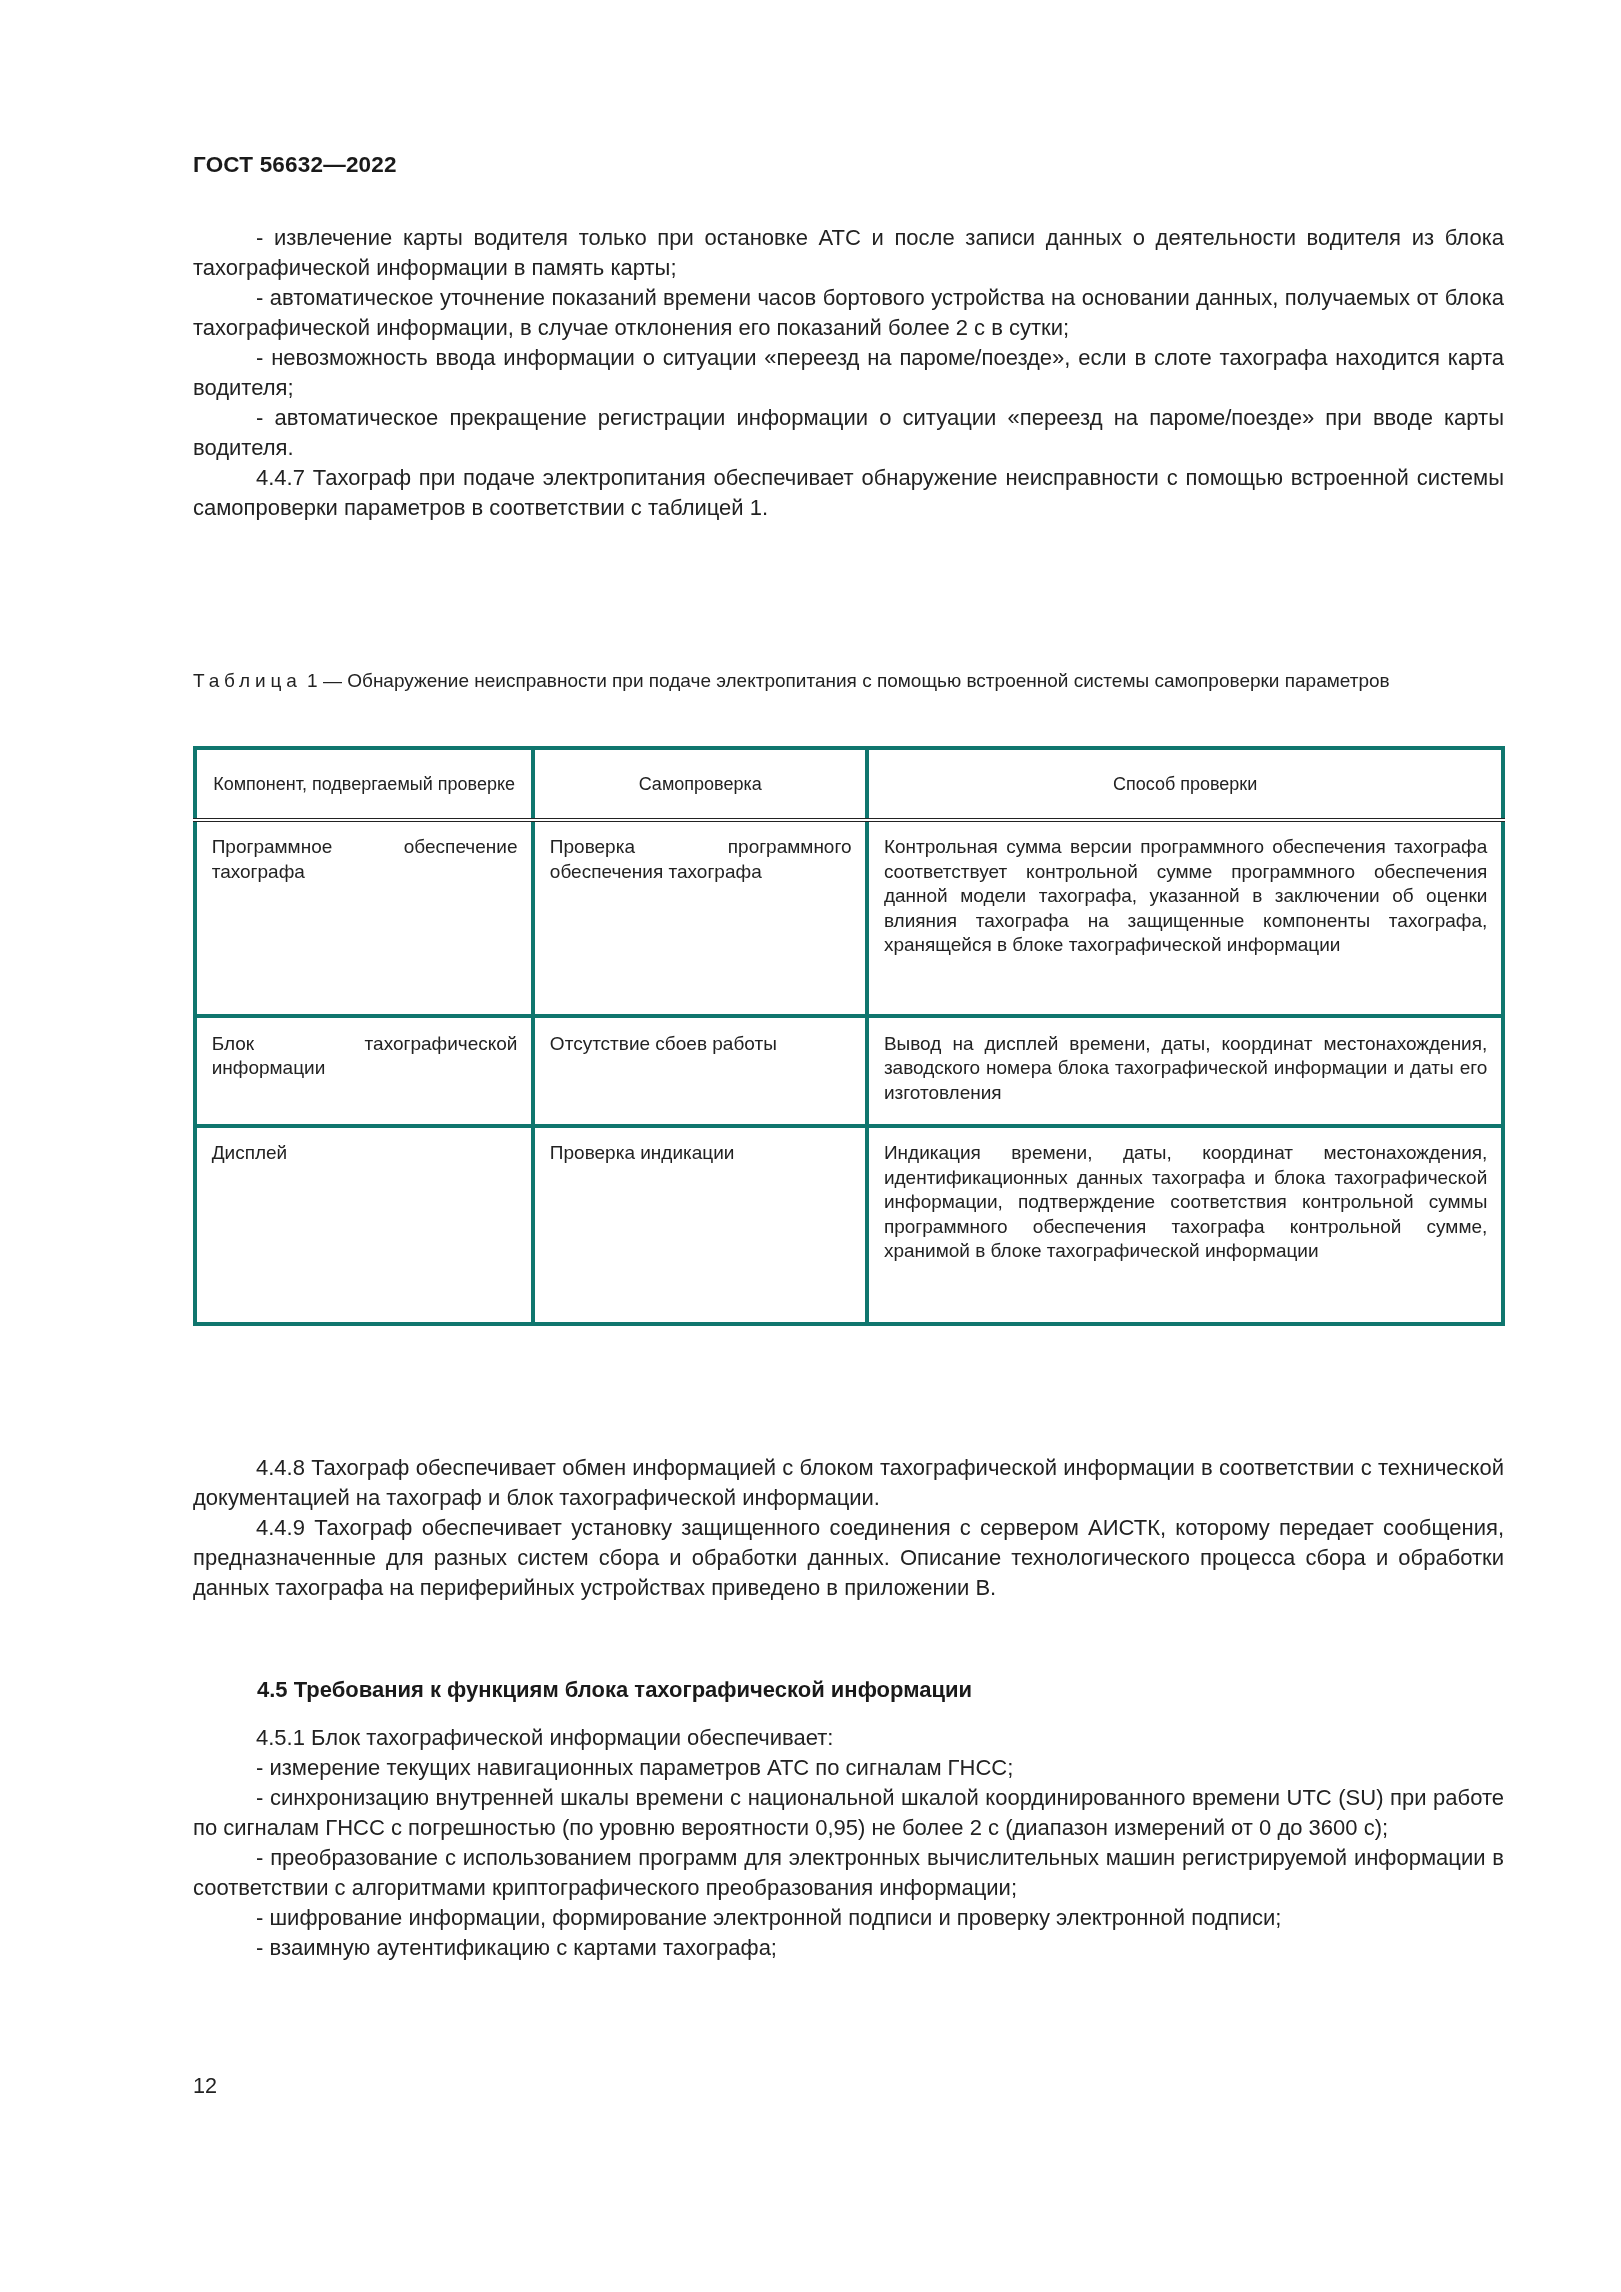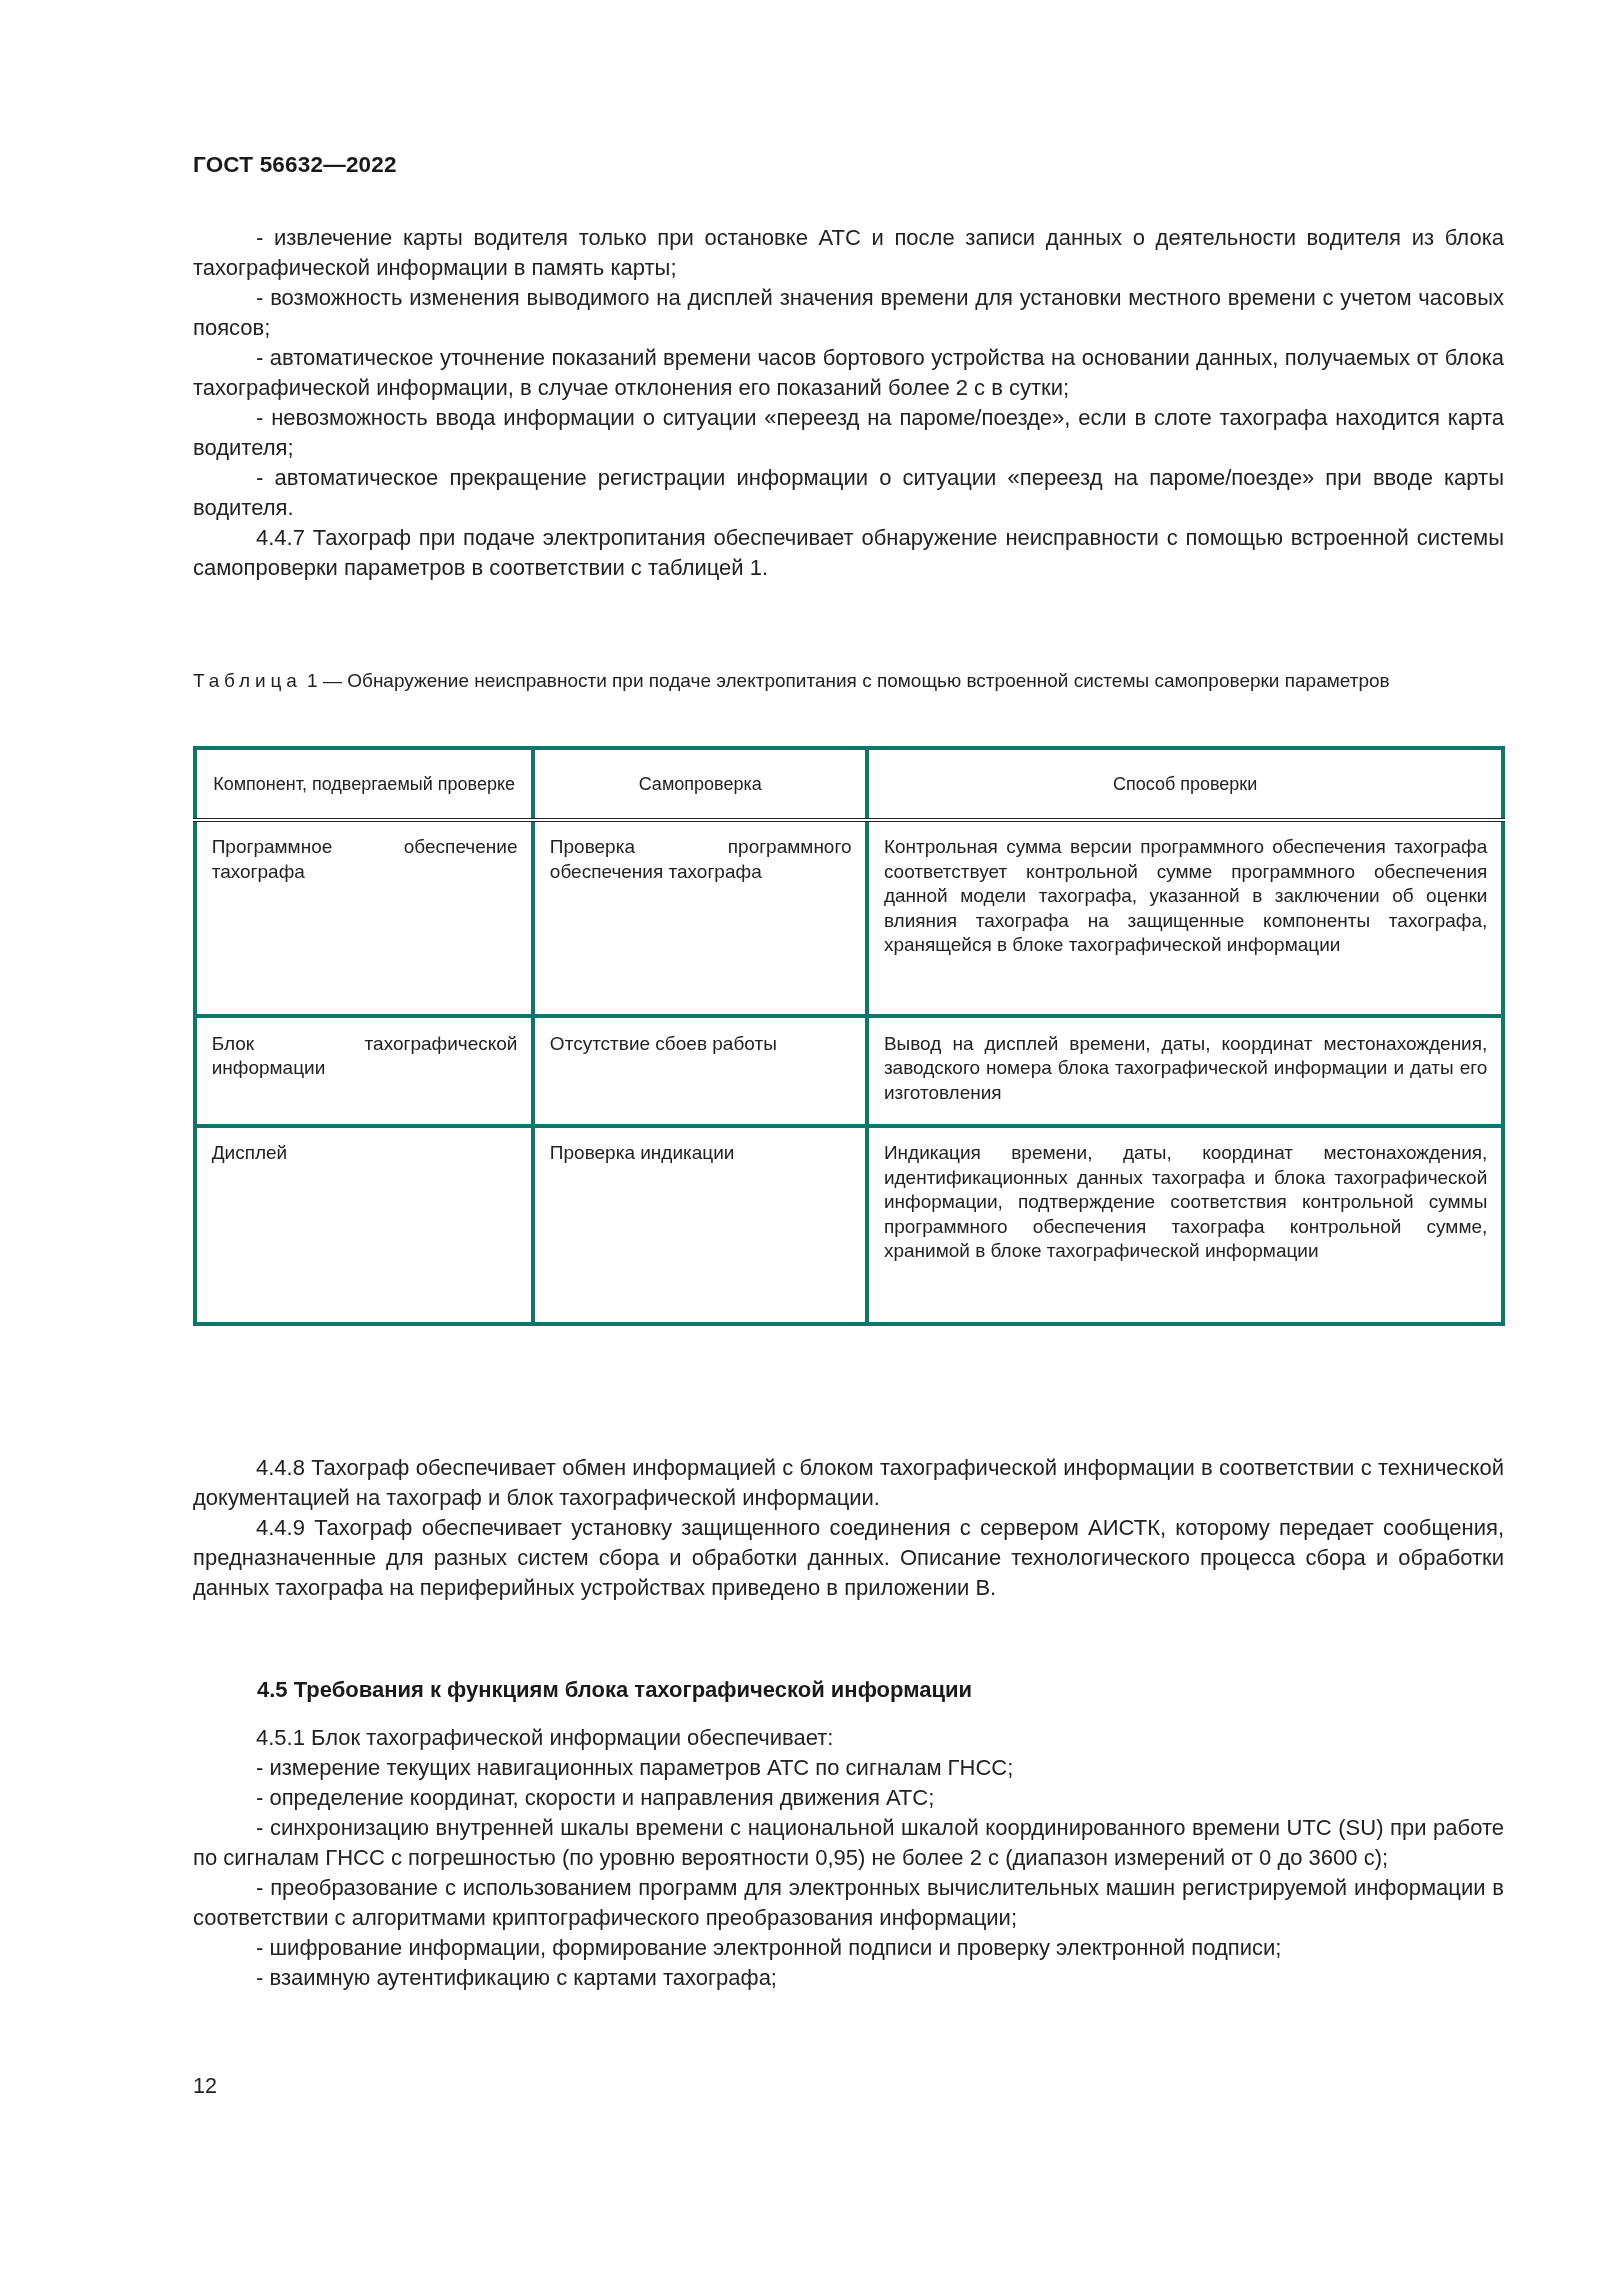--- a/index.html
+++ b/index.html
@@ -111,21 +111,20 @@
       color: #222;
     }
   </style>
 </head>
 <body>
 
 <div class="page-header">ГОСТ 56632—2022</div>
 
 <div class="body-block" id="block-top">
   <p>- извлечение карты водителя только при остановке АТС и после записи данных о деятельности водителя из блока тахографической информации в память карты;</p>
-  <p>- возможность изменения выводимого на дисплей значения времени для установки местного времени с учетом часовых поясов;</p>
   <p>- автоматическое уточнение показаний времени часов бортового устройства на основании данных, получаемых от блока тахографической информации, в случае отклонения его показаний более 2 с в сутки;</p>
   <p>- невозможность ввода информации о ситуации «переезд на пароме/поезде», если в слоте тахографа находится карта водителя;</p>
   <p>- автоматическое прекращение регистрации информации о ситуации «переезд на пароме/поезде» при вводе карты водителя.</p>
   <p>4.4.7 Тахограф при подаче электропитания обеспечивает обнаружение неисправности с помощью встроенной системы самопроверки параметров в соответствии с таблицей 1.</p>
 </div>
 
 <div class="caption"><span class="label">Таблица</span><span> 1 — Обнаружение неисправности при подаче электропитания с помощью встроенной системы самопроверки параметров</span></div>
 
 <table class="main-table">
   <colgroup>
@@ -162,21 +161,20 @@
 <div class="body-block" id="block-after-table">
   <p>4.4.8 Тахограф обеспечивает обмен информацией с блоком тахографической информации в соответствии с технической документацией на тахограф и блок тахографической информации.</p>
   <p>4.4.9 Тахограф обеспечивает установку защищенного соединения с сервером АИСТК, которому передает сообщения, предназначенные для разных систем сбора и обработки данных. Описание технологического процесса сбора и обработки данных тахографа на периферийных устройствах приведено в приложении В.</p>
 </div>
 
 <div class="section-heading">4.5 Требования к функциям блока тахографической информации</div>
 
 <div class="body-block" id="block-45">
   <p>4.5.1 Блок тахографической информации обеспечивает:</p>
   <p class="noindent-item">- измерение текущих навигационных параметров АТС по сигналам ГНСС;</p>
-  <p class="noindent-item">- определение координат, скорости и направления движения АТС;</p>
   <p>- синхронизацию внутренней шкалы времени с национальной шкалой координированного времени UTC (SU) при работе по сигналам ГНСС с погрешностью (по уровню вероятности 0,95) не более 2 с (диапазон измерений от 0 до 3600 с);</p>
   <p>- преобразование с использованием программ для электронных вычислительных машин регистрируемой информации в соответствии с алгоритмами криптографического преобразования информации;</p>
   <p class="noindent-item">- шифрование информации, формирование электронной подписи и проверку электронной подписи;</p>
   <p class="noindent-item">- взаимную аутентификацию с картами тахографа;</p>
 </div>
 
 <div class="page-number">12</div>
 
 
 </body></html>

